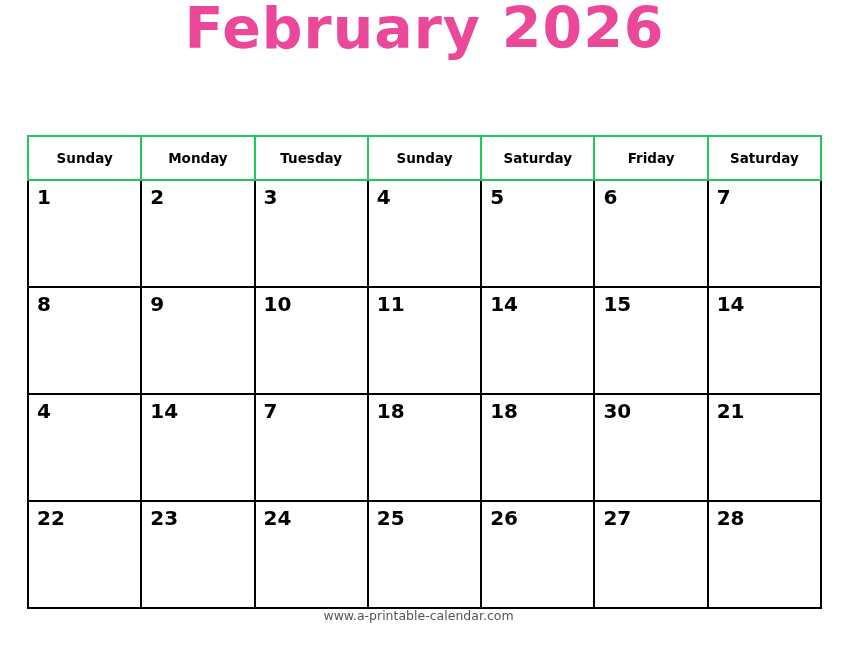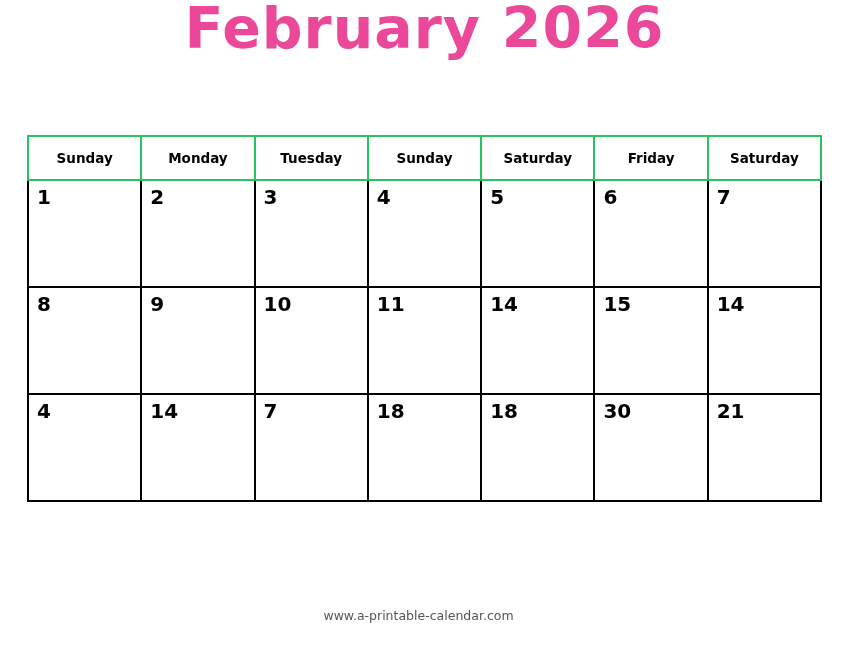--- a/index.html
+++ b/index.html
@@ -159,18 +159,41 @@
         <td>
             <span class="daynum">18</span>
           </td>
         <td>
             <span class="daynum">30</span>
           </td>
         <td>
             <span class="daynum">21</span>
           </td>
       </tr>
+      <tr>
+        <td>
+            <span class="daynum">22</span>
+          </td>
+        <td>
+            <span class="daynum">23</span>
+          </td>
+        <td>
+            <span class="daynum">24</span>
+          </td>
+        <td>
+            <span class="daynum">25</span>
+          </td>
+        <td>
+            <span class="daynum">26</span>
+          </td>
+        <td>
+            <span class="daynum">27</span>
+          </td>
+        <td>
+            <span class="daynum">28</span>
+          </td>
+      </tr>
     </tbody>
   </table>
 
   <div class="footer">www.a-printable-calendar.com</div>
 
 </div>
 
 </body></html>

